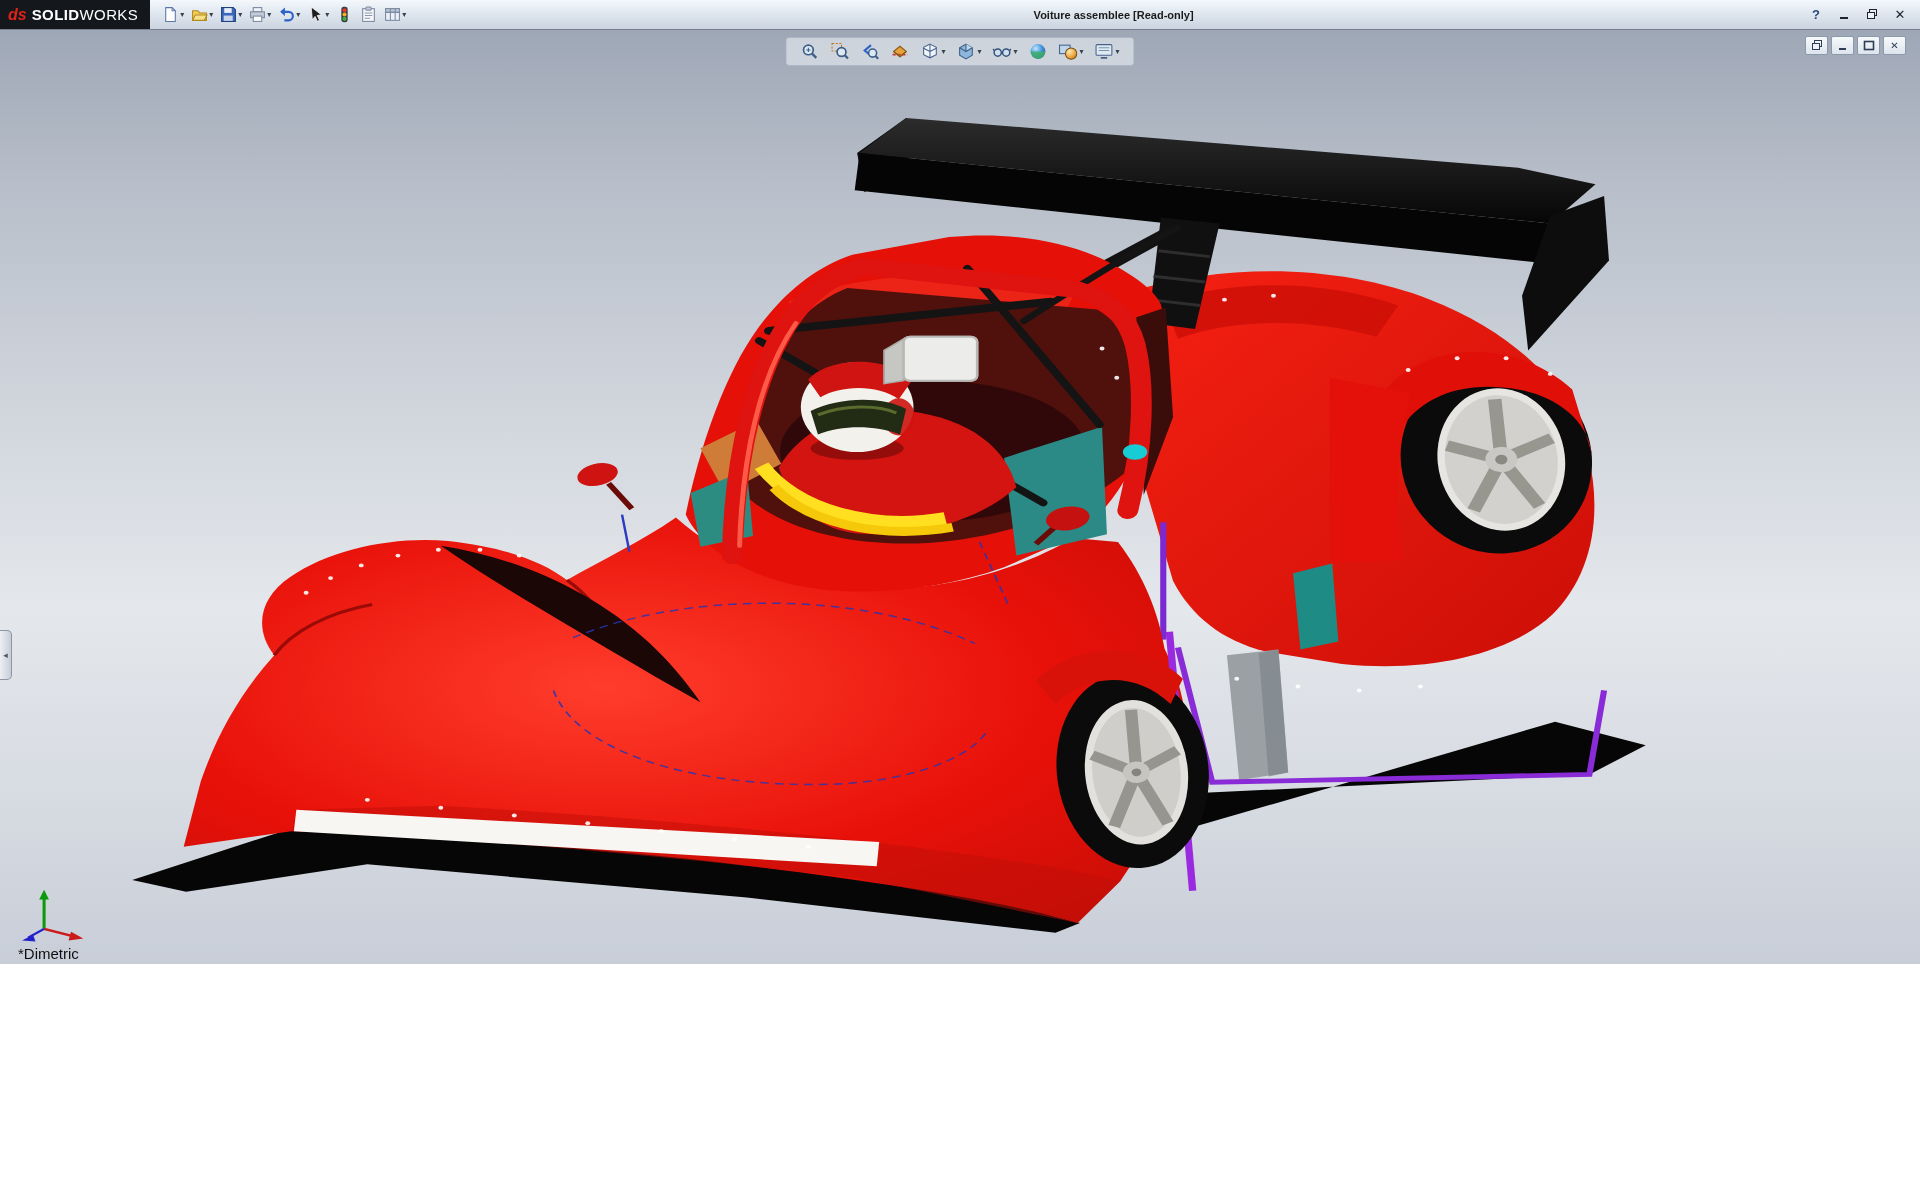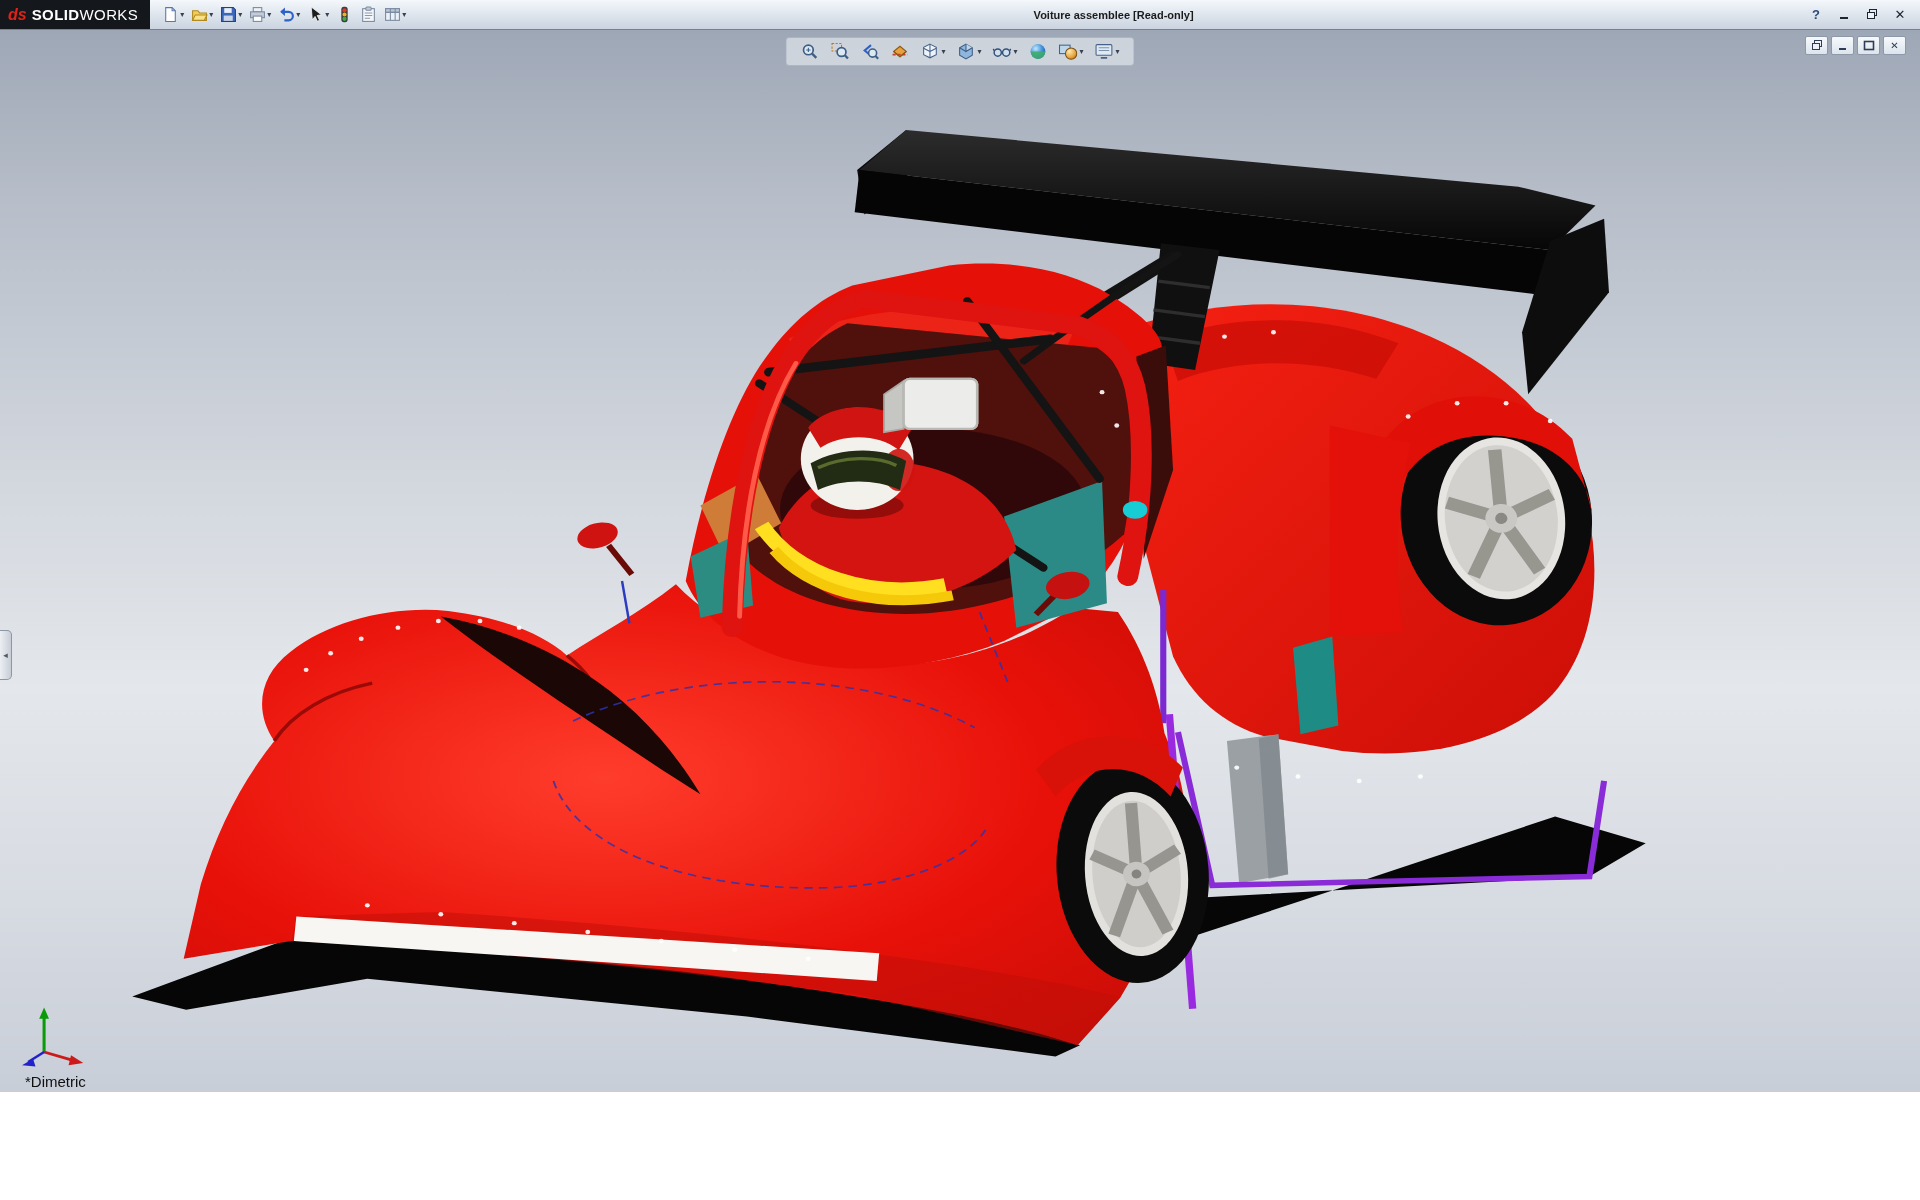--- a/index.html
+++ b/index.html
@@ -1,17 +1,17 @@
 <!DOCTYPE html>
 <html><head>
 <meta charset="utf-8">
 <style>
   html,body{margin:0;padding:0;width:1920px;height:1200px;overflow:hidden;
     font-family:"Liberation Sans", sans-serif;-webkit-font-smoothing:antialiased;}
-  .app{width:1920px;height:1092px;display:flex;flex-direction:column;background:#cfd5dd;}
+  .app{width:1920px;height:964px;display:flex;flex-direction:column;background:#cfd5dd;}
 
   
   .titlebar{height:29px;flex:0 0 29px;display:flex;align-items:center;position:relative;
     background:linear-gradient(#f4f8fc,#e0e7ef 45%,#cbd4e0);border-bottom:1px solid #76808e;}
   .logo{height:100%;background:#14171b;display:flex;align-items:center;padding:0 12px 0 8px;gap:5px;}
   .logo-glyph{color:#e02219;font-weight:bold;font-style:italic;font-size:16px;line-height:1;}
   .logo-text{color:#fff;font-size:15px;letter-spacing:.4px;}
   .logo-text b{font-weight:700;}
   .toolbar{display:flex;align-items:center;gap:3px;padding:0 10px;}
   .tb{display:flex;align-items:center;gap:1px;padding:1px 2px;border-radius:2px;cursor:default;}
@@ -30,21 +30,21 @@
 
   .hud{position:absolute;top:7px;left:50%;transform:translateX(-50%);display:flex;align-items:center;gap:7px;
     padding:3px 12px;background:rgba(242,246,250,.55);border:1px solid rgba(150,162,178,.6);border-radius:4px;}
   .hud .tb{gap:2px;}
 
   .doc-controls{position:absolute;top:6px;right:14px;display:flex;gap:3px;}
   .dc{width:21px;height:17px;border:1px solid #8d99a9;border-radius:2px;
     background:linear-gradient(#f7fafc,#dde4ed);display:flex;align-items:center;justify-content:center;
     font-size:10px;color:#2e3d55;line-height:1;}
 
-  .view-label{position:absolute;left:25px;bottom:2px;font-size:15px;color:#101010;}
+  .view-label{position:absolute;left:18px;bottom:2px;font-size:15px;color:#101010;}
 
   .panel-handle{position:absolute;left:0;top:600px;width:11px;height:48px;
     background:linear-gradient(90deg,#eceff3,#c7cdd7);border:1px solid #8c96a4;border-left:none;
     border-radius:0 5px 5px 0;display:flex;align-items:center;justify-content:center;
     color:#4d5766;font-size:9px;}
 </style>
 </head>
 <body>
 
 <div class="app">

